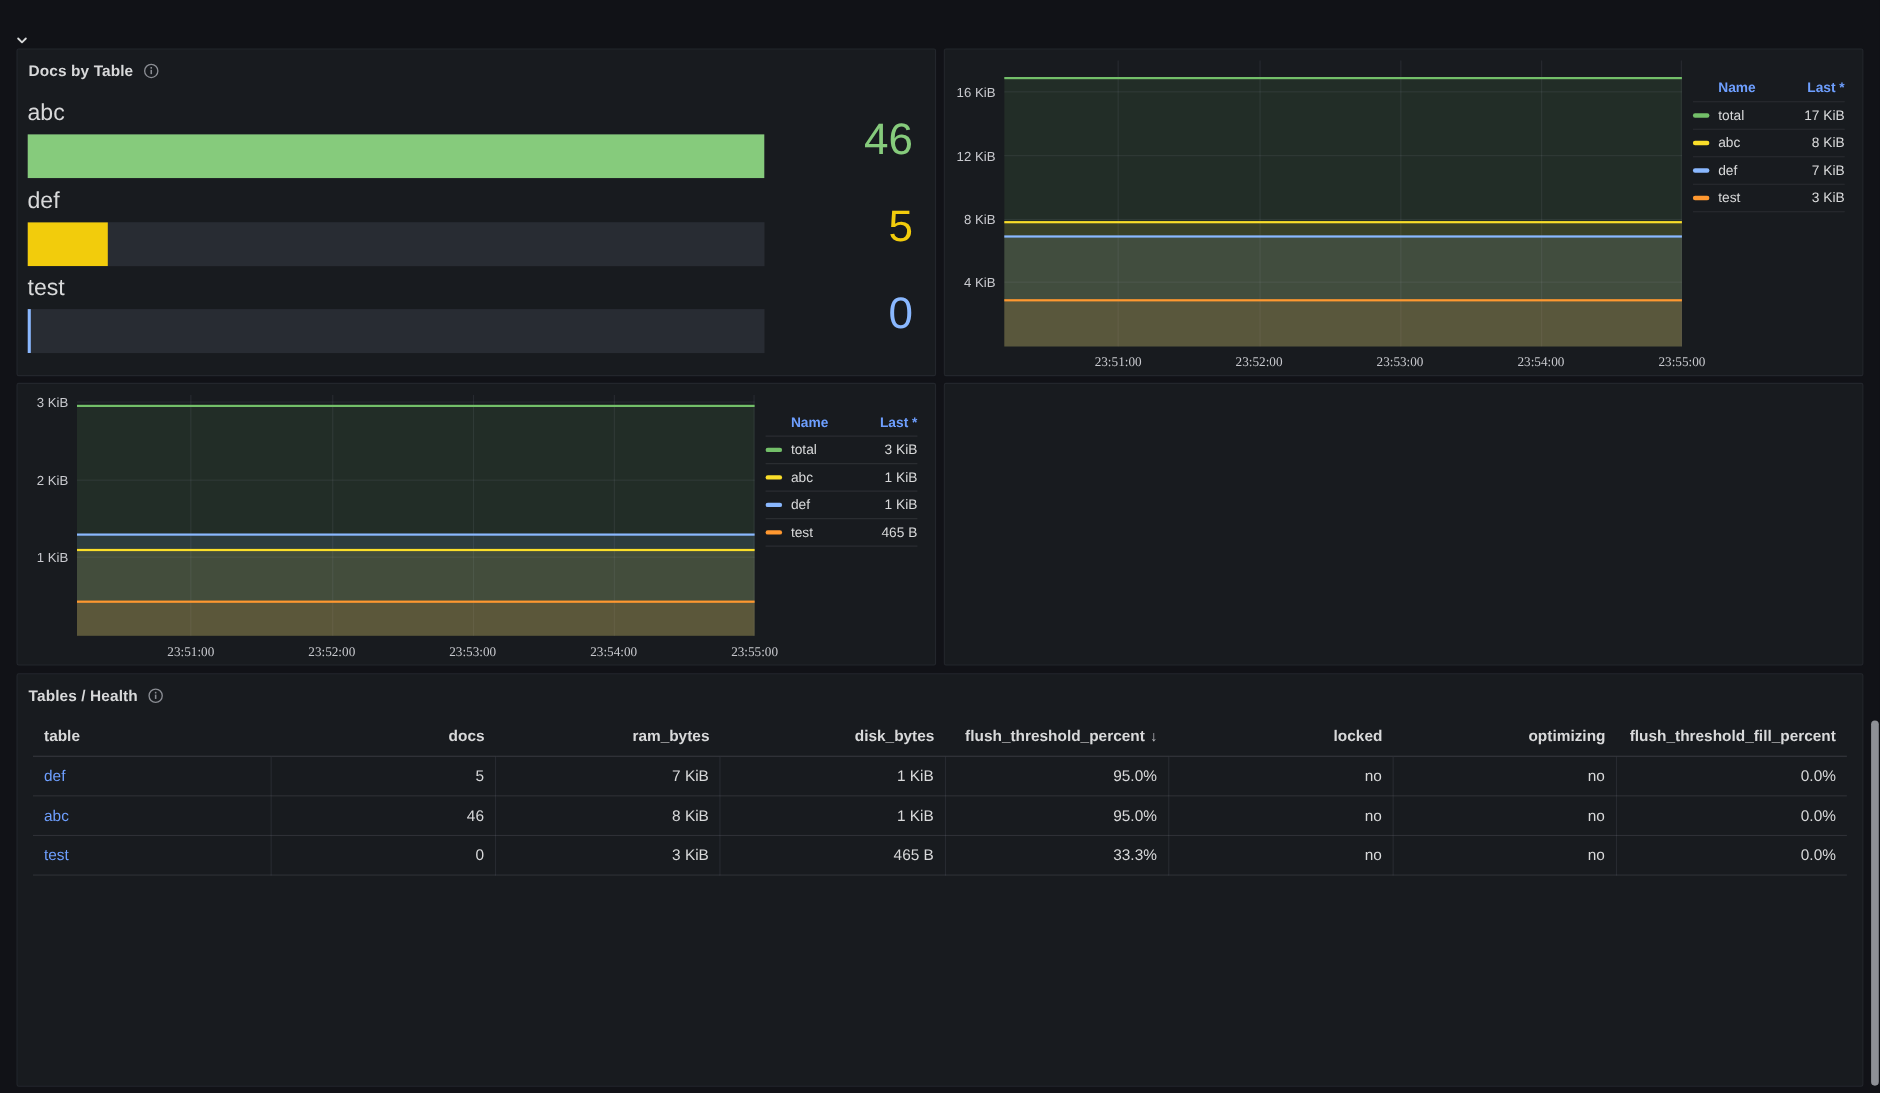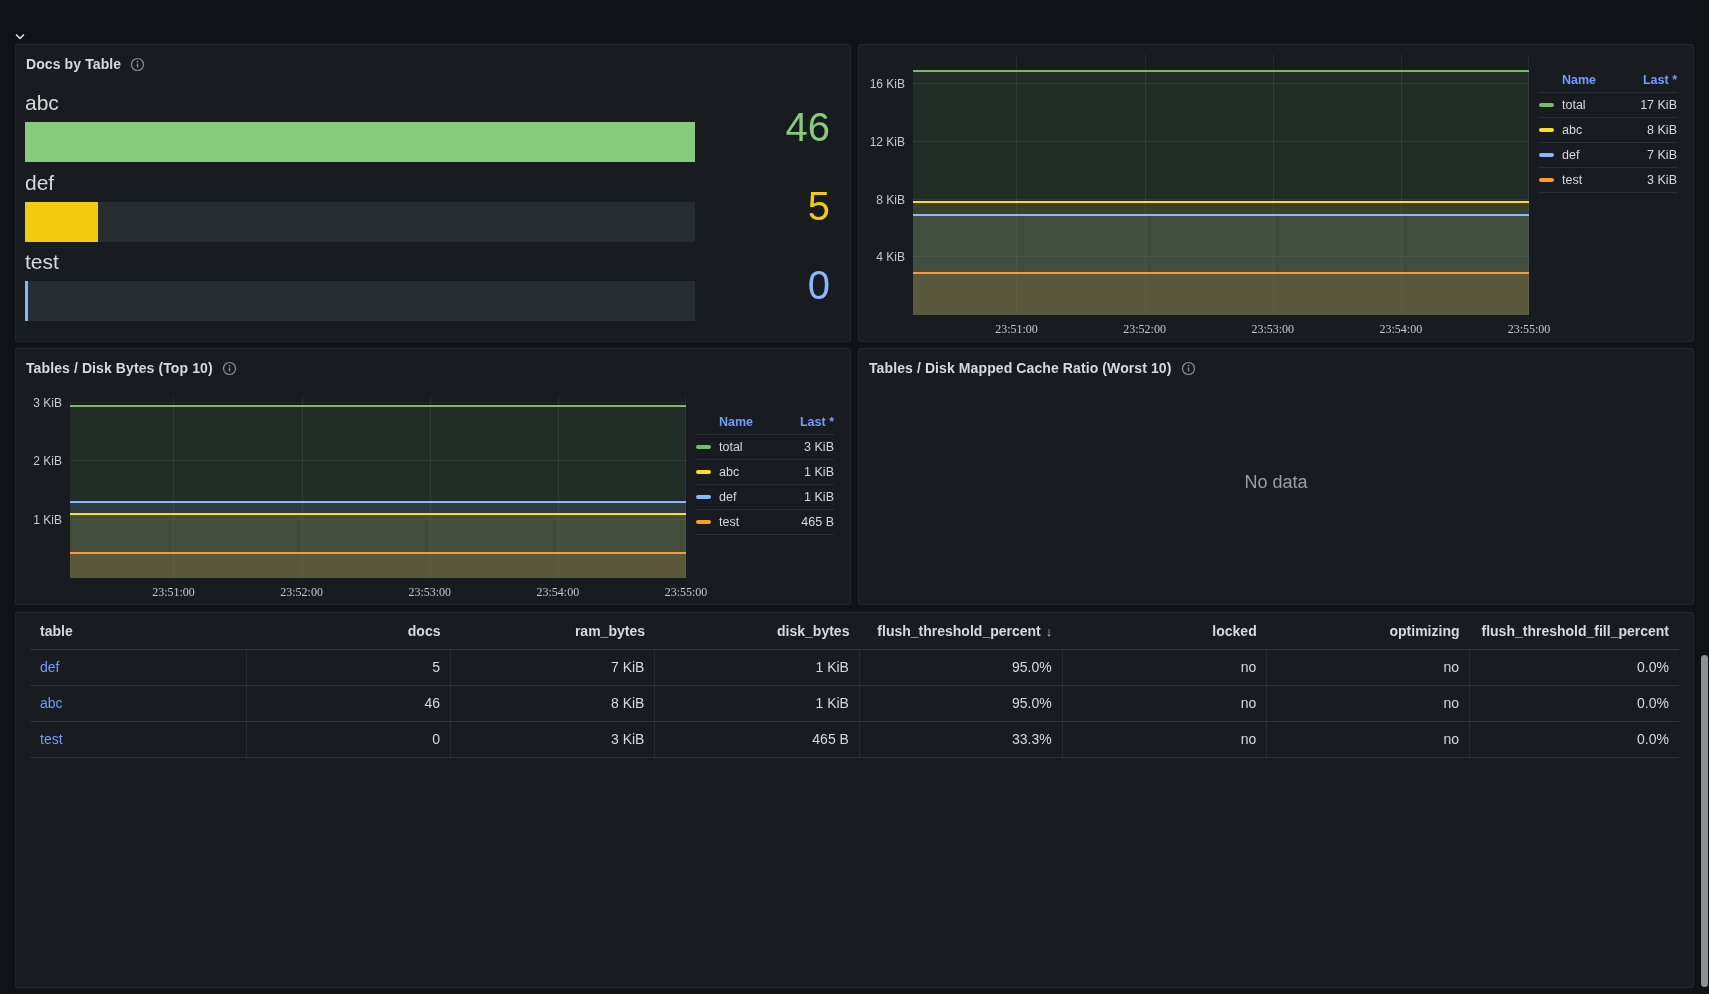--- a/index.html
+++ b/index.html
@@ -192,30 +192,20 @@
       <div class="lg-row">
         <span class="lg-swatch" style="background: rgb(255, 152, 48);"></span>
         <span class="lg-name">test</span>
         <span class="lg-value">3 KiB</span>
       </div>
     </div>
   </div>
 </div>
 
 <div class="panel panel-c">
-  <div class="panel-header">
-    <span class="panel-title">Tables / Disk Bytes (Top 10)</span>
-    <span class="info-icon">
-      <svg width="15" height="15" viewBox="0 0 16 16">
-          <circle cx="8" cy="8" r="6.4" fill="none" stroke="#8a8d93" stroke-width="1.3"></circle>
-          <rect x="7.25" y="6.9" width="1.5" height="4.2" fill="#8a8d93"></rect>
-          <rect x="7.25" y="4.2" width="1.5" height="1.6" fill="#8a8d93"></rect>
-        </svg>
-    </span>
-  </div>
   <div class="ts-content">
     <div class="ts-chart">
       <div class="y-axis">
         <div class="y-tick" style="bottom: 96.8%;">3 KiB</div>
         <div class="y-tick" style="bottom: 64.5%; margin-top: 12px;">2 KiB</div>
         <div class="y-tick" style="bottom: 32.3%;">1 KiB</div>
       </div>
       <div class="plot-col">
         <div class="plot">
           <div class="hgrid" style="bottom:96.8%"></div>
@@ -263,34 +253,33 @@
       <div class="lg-row">
         <span class="lg-swatch" style="background: rgb(255, 152, 48);"></span>
         <span class="lg-name">test</span>
         <span class="lg-value">465 B</span>
       </div>
     </div>
   </div>
 </div>
 
 <div class="panel panel-d">
+</div>
+
+<div class="panel panel-e">
   <div class="panel-header">
-    <span class="panel-title">Tables / Disk Mapped Cache Ratio (Worst 10)</span>
+    <span class="panel-title">Tables / Health</span>
     <span class="info-icon">
       <svg width="15" height="15" viewBox="0 0 16 16">
           <circle cx="8" cy="8" r="6.4" fill="none" stroke="#8a8d93" stroke-width="1.3"></circle>
           <rect x="7.25" y="6.9" width="1.5" height="4.2" fill="#8a8d93"></rect>
           <rect x="7.25" y="4.2" width="1.5" height="1.6" fill="#8a8d93"></rect>
         </svg>
     </span>
   </div>
-  <div class="nodata">No data</div>
-</div>
-
-<div class="panel panel-e">
   <div class="health-content">
     <table class="health">
       <colgroup>
         <col style="width:13.1%">
           <col style="width:12.4%">
           <col style="width:12.4%">
           <col style="width:12.4%">
         <col style="width:12.3%">
           <col style="width:12.4%">
           <col style="width:12.3%">

